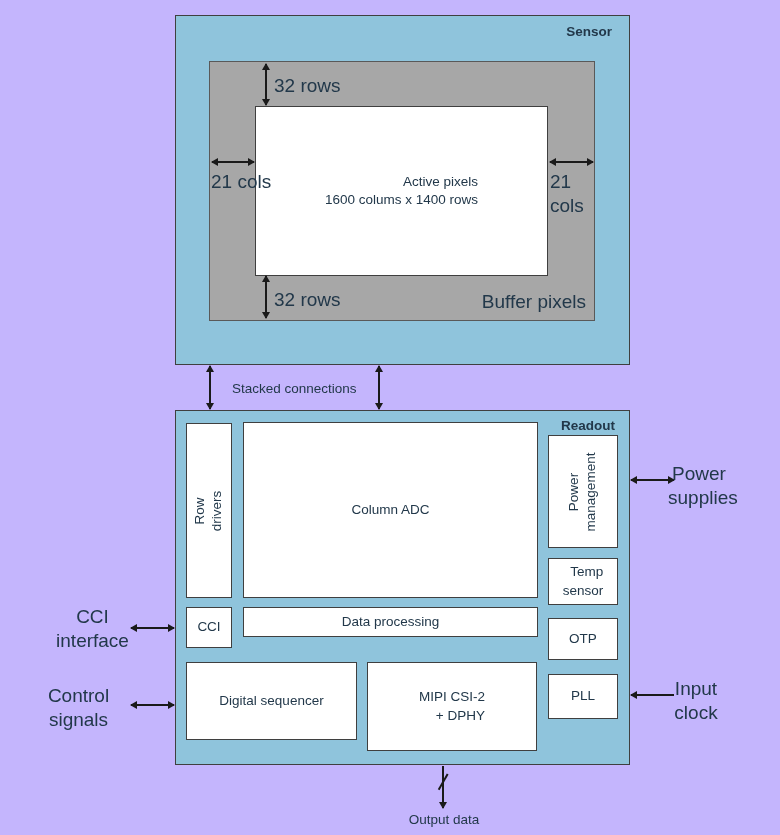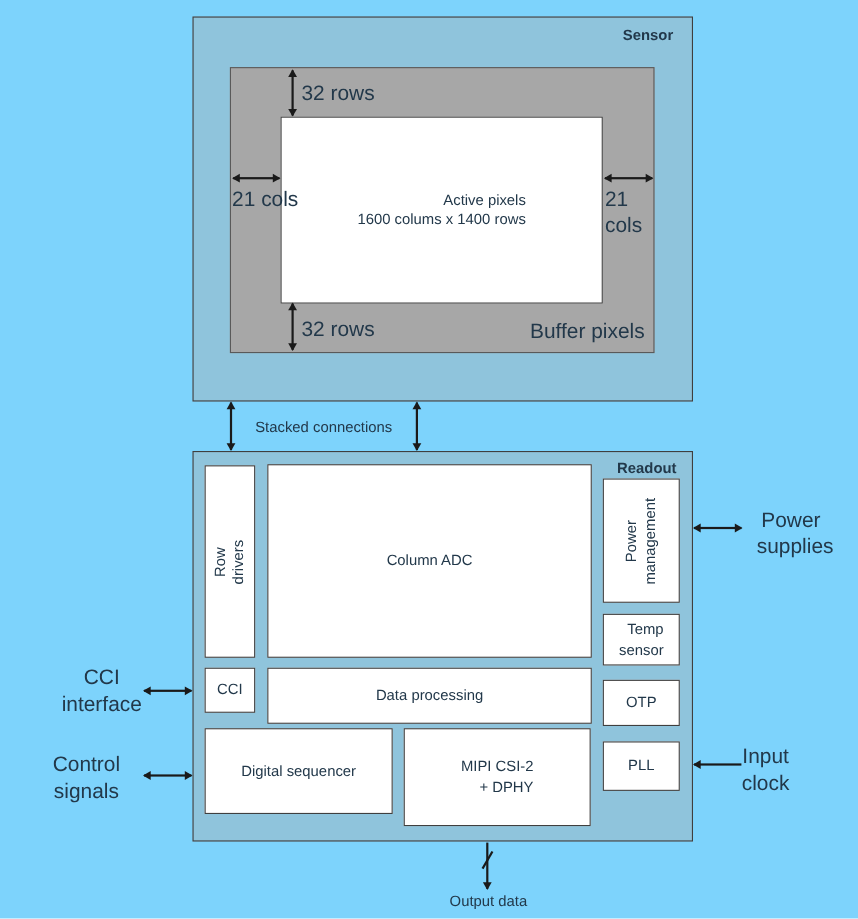--- a/index.html
+++ b/index.html
@@ -5,21 +5,21 @@
   :root {
     --panel-blue: #8FC4DC;
     --buffer-gray: #A7A7A7;
     --box-border: #3F3F3F;
     --buffer-border: #595959;
     --text: #22384A;
     --arrow: #1A1A1A;
   }
   html, body { margin:0; padding:0; background:#ffffff; }
   #stage {
-    position:relative; width:780px; height:835px; background:#7dd3fc;
+    position:relative; width:780px; height:835px; background:#c4b5fd;
     font-family:"Liberation Sans", sans-serif; color:var(--text);
     overflow:hidden;
   }
   .box { position:absolute; box-sizing:border-box; }
   .blue  { background:var(--panel-blue); border:1.5px solid var(--box-border); }
   .gray  { background:var(--buffer-gray); border:1px solid var(--buffer-border); }
   .white { background:#ffffff; border:1.4px solid var(--box-border);
            display:flex; align-items:center; justify-content:center; }
   .lbl { position:absolute; font-size:19px; line-height:1.28; color:var(--text);
          white-space:pre-line; }
@@ -108,21 +108,21 @@
 
     <div class="box white" style="left:372px; top:147px; width:70px; height:47px;">
       <span class="btxt">Temp
 sensor</span>
     </div>
 
     <div class="box white" style="left:10px; top:196px; width:46px; height:41px;">
       <span class="btxt">CCI</span>
     </div>
 
-    <div class="box white" style="left:67px; top:196px; width:295px; height:51px;">
+    <div class="box white" style="left:67px; top:196px; width:295px; height:30px;">
       <span class="btxt">Data processing</span>
     </div>
 
     <div class="box white" style="left:372px; top:207px; width:70px; height:42px;">
       <span class="btxt">OTP</span>
     </div>
 
     <div class="box white" style="left:10px; top:251px; width:171px; height:78px;">
       <span class="btxt">Digital sequencer</span>
     </div>
@@ -139,21 +139,21 @@
 
   <div class="lbl center" style="left:55px; top:605px; width:75px;">CCI
 interface</div>
   <div class="harrow" style="left:131px; top:627px; width:43px;"></div>
 
   <div class="lbl center" style="left:41px; top:684px; width:75px;">Control
 signals</div>
   <div class="harrow" style="left:131px; top:704px; width:43px;"></div>
 
   <div class="harrow" style="left:631px; top:479px; width:43px;"></div>
-  <div class="lbl center" style="left:688px; top:462px; width:62px;">Power
+  <div class="lbl center" style="left:668px; top:462px; width:62px;">Power
 supplies</div>
 
   <div class="harrow no-right" style="left:631px; top:694px; width:43px;"></div>
   <div class="lbl center" style="left:668px; top:677px; width:56px;">Input
 clock</div>
 
   <div class="varrow no-top" style="left:442px; top:766px; height:42px;"></div>
   <div class="slash" style="left:434px; top:781px; width:18px;"></div>
   <div class="lbl center" style="left:398px; top:811px; width:92px; font-size:13.5px;">Output data</div>
 

